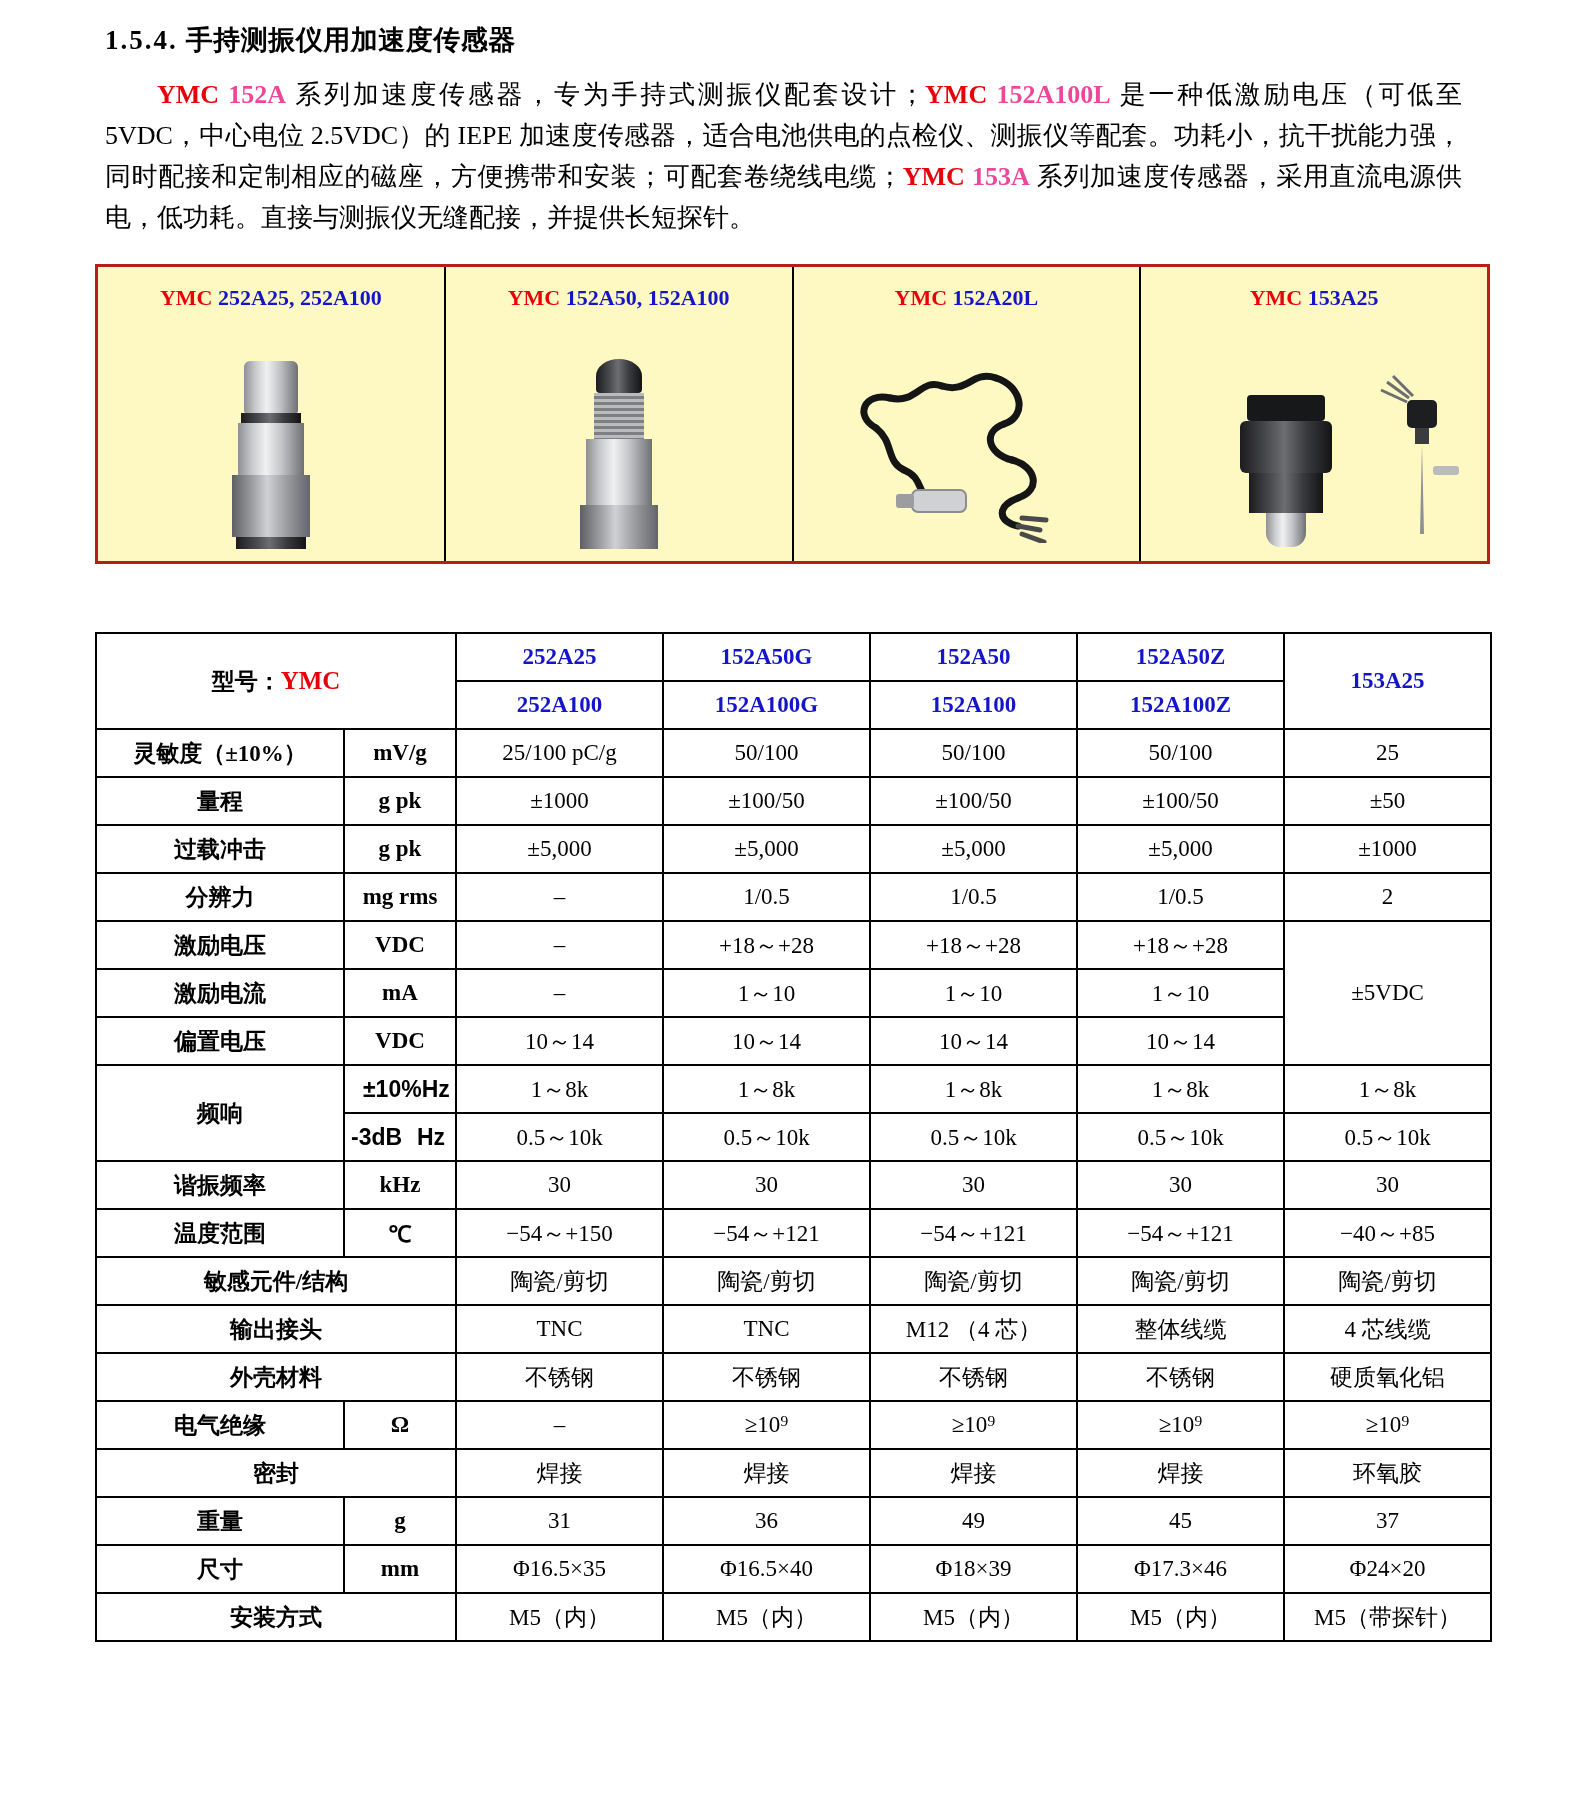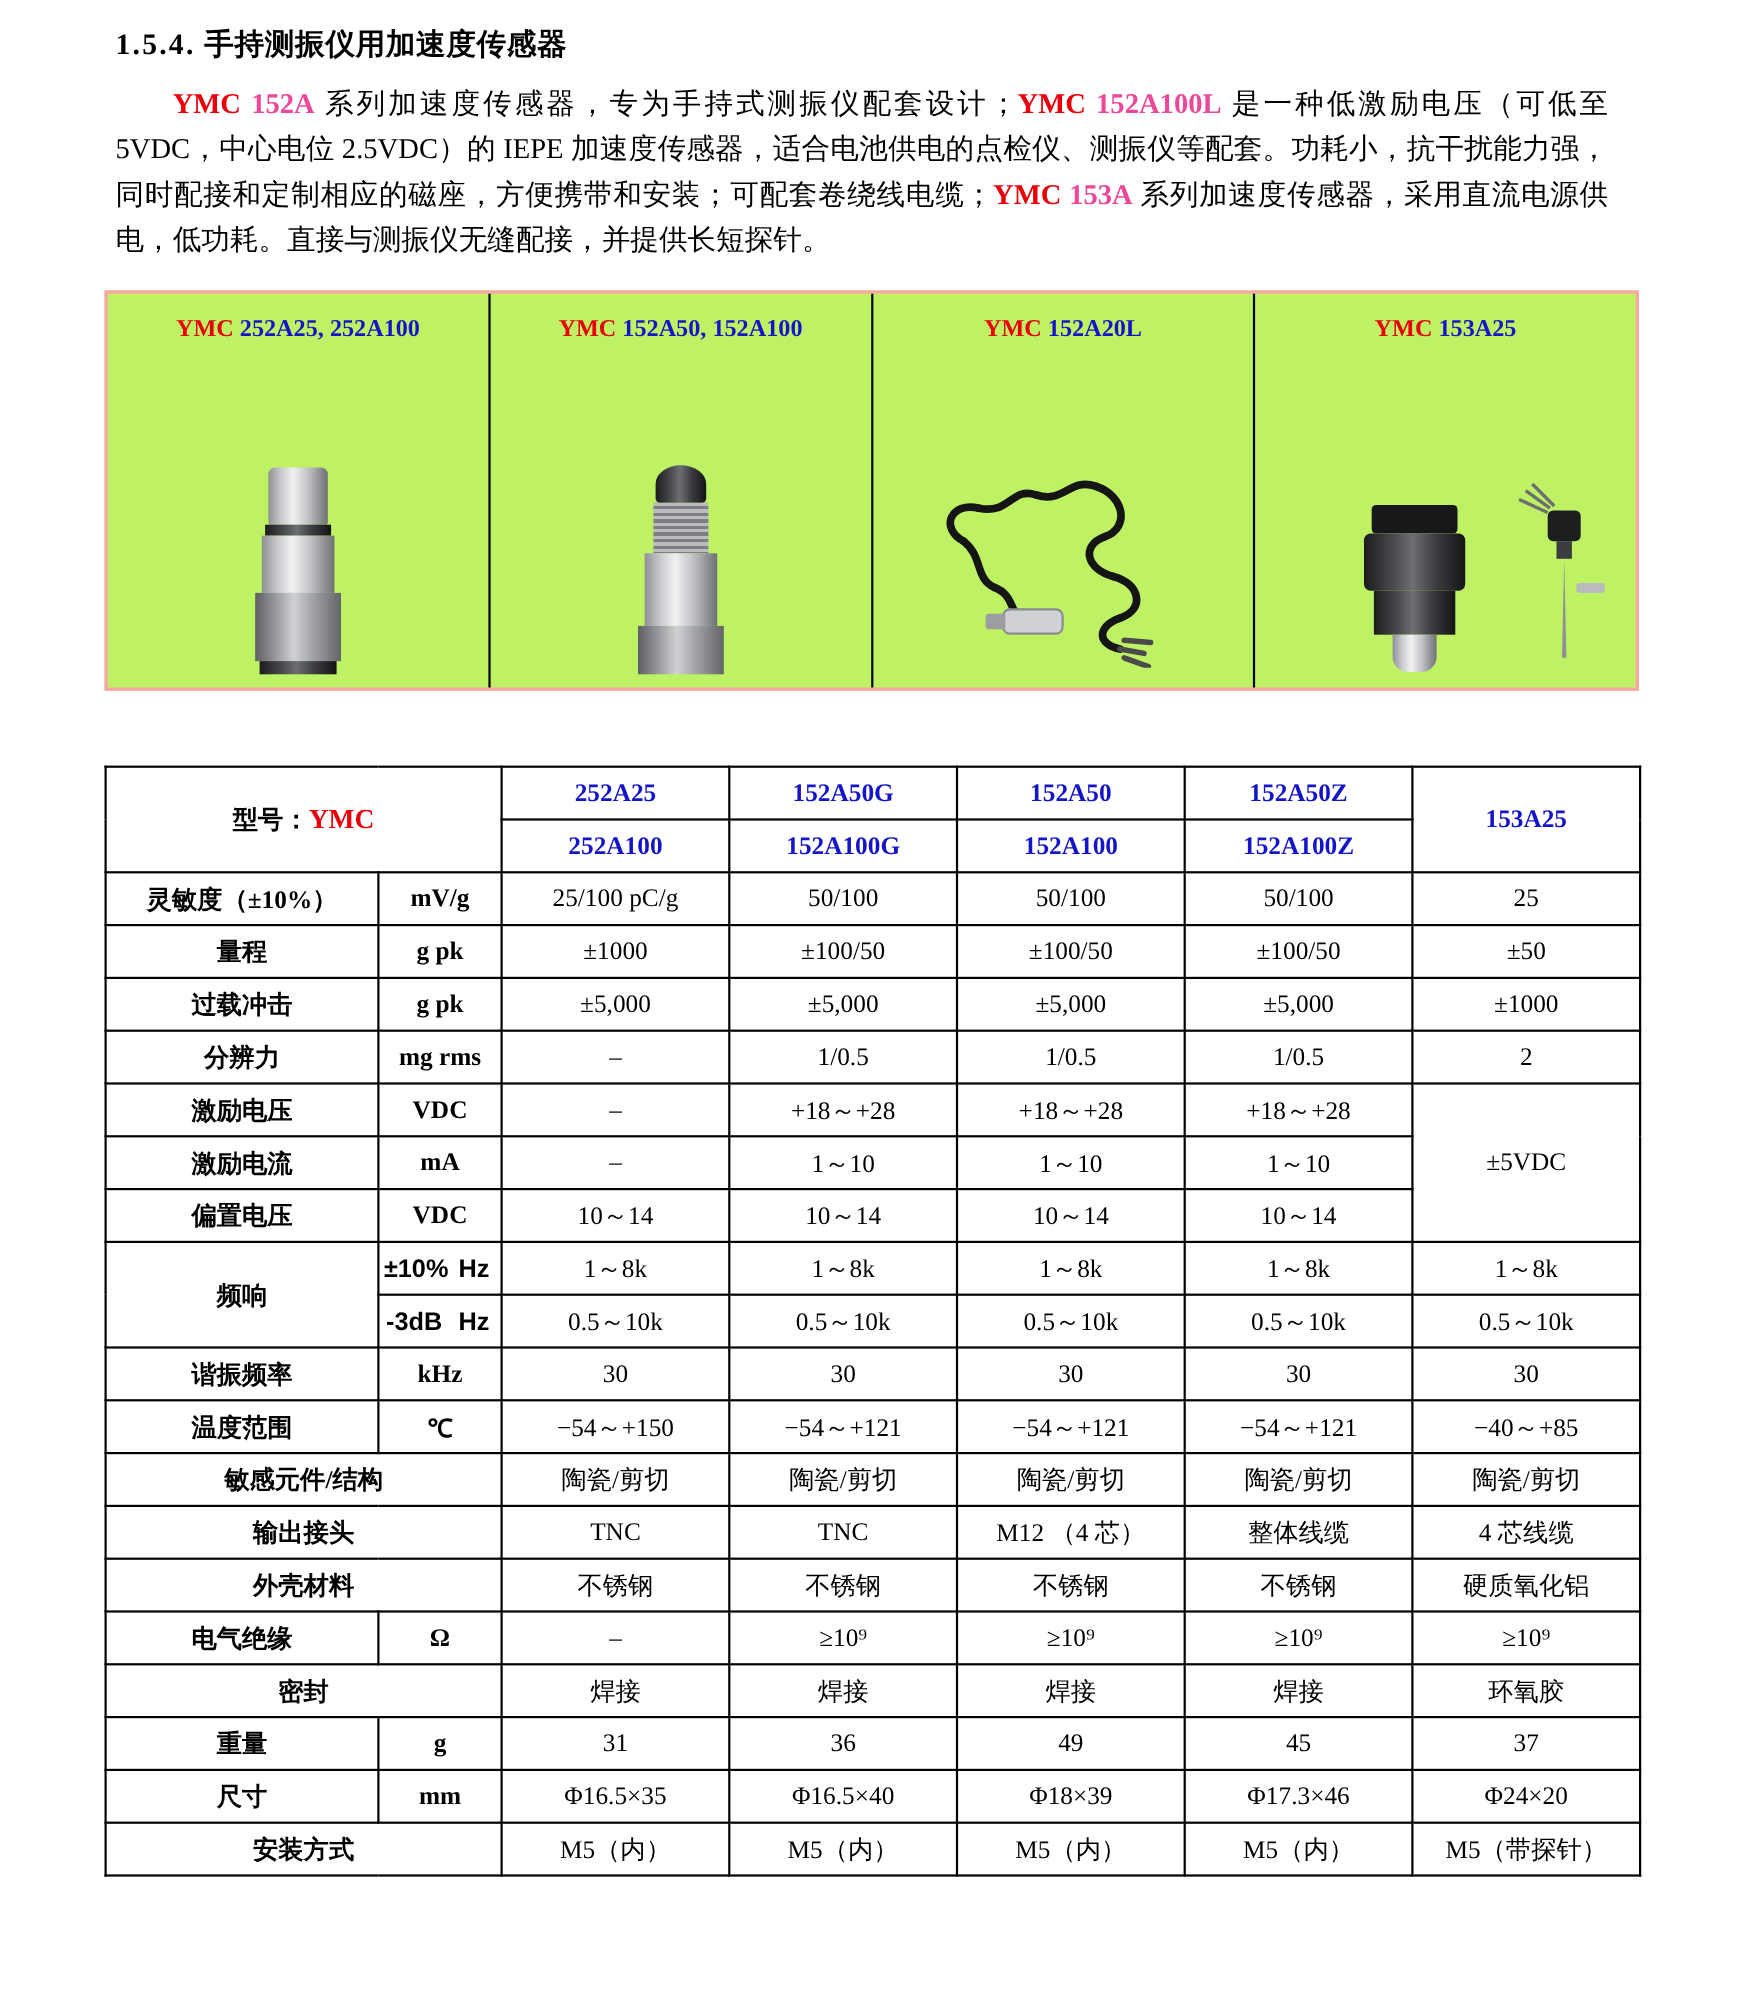--- a/index.html
+++ b/index.html
@@ -39,25 +39,25 @@
     line-height: 41px;
     text-align: justify;
     text-indent: 52px;
   }
   .ymc-red { color: #e8000b; font-weight: bold; font-family: "Liberation Serif", serif; }
   .ymc-blue { color: #ec4899; font-weight: bold; font-family: "Liberation Serif", serif; }
   
   .strip {
     margin: 26px 0 0 95px;
     width: 1395px;
-    border: 3px solid #fca5a5;
+    border: 3px solid #b91c1c;
     box-sizing: border-box;
     display: flex;
-    height: 364px;
-    background: #bef264;
+    height: 300px;
+    background: #fef9c3;
   }
   .strip .cell {
     position: relative;
     flex: 1 1 0;
     border-right: 2px solid #000;
     box-sizing: border-box;
     overflow: hidden;
   }
   .strip .cell:last-child { border-right: none; }
   .cell-label {
@@ -368,21 +368,21 @@
           <td>10～14</td>
           <td>10～14</td>
           <td>10～14</td>
           <td>10～14</td>
         </tr>
 
         <tr>
           <td class="rowname" rowspan="2">频响</td>
           <td style="padding:0">
             <div style="display:flex;align-items:center;height:100%">
-              <span class="sub-label" style="flex:0 0 auto;padding-left:4px">±10%</span>
+              <span class="sub-label" style="flex:0 0 auto;padding-left:18px">±10%</span>
               <span class="sub-label" style="margin-left:auto;padding-right:10px">Hz</span>
             </div>
           </td>
           <td>1～8k</td>
           <td>1～8k</td>
           <td>1～8k</td>
           <td>1～8k</td>
           <td>1～8k</td>
         </tr>
         <tr>

